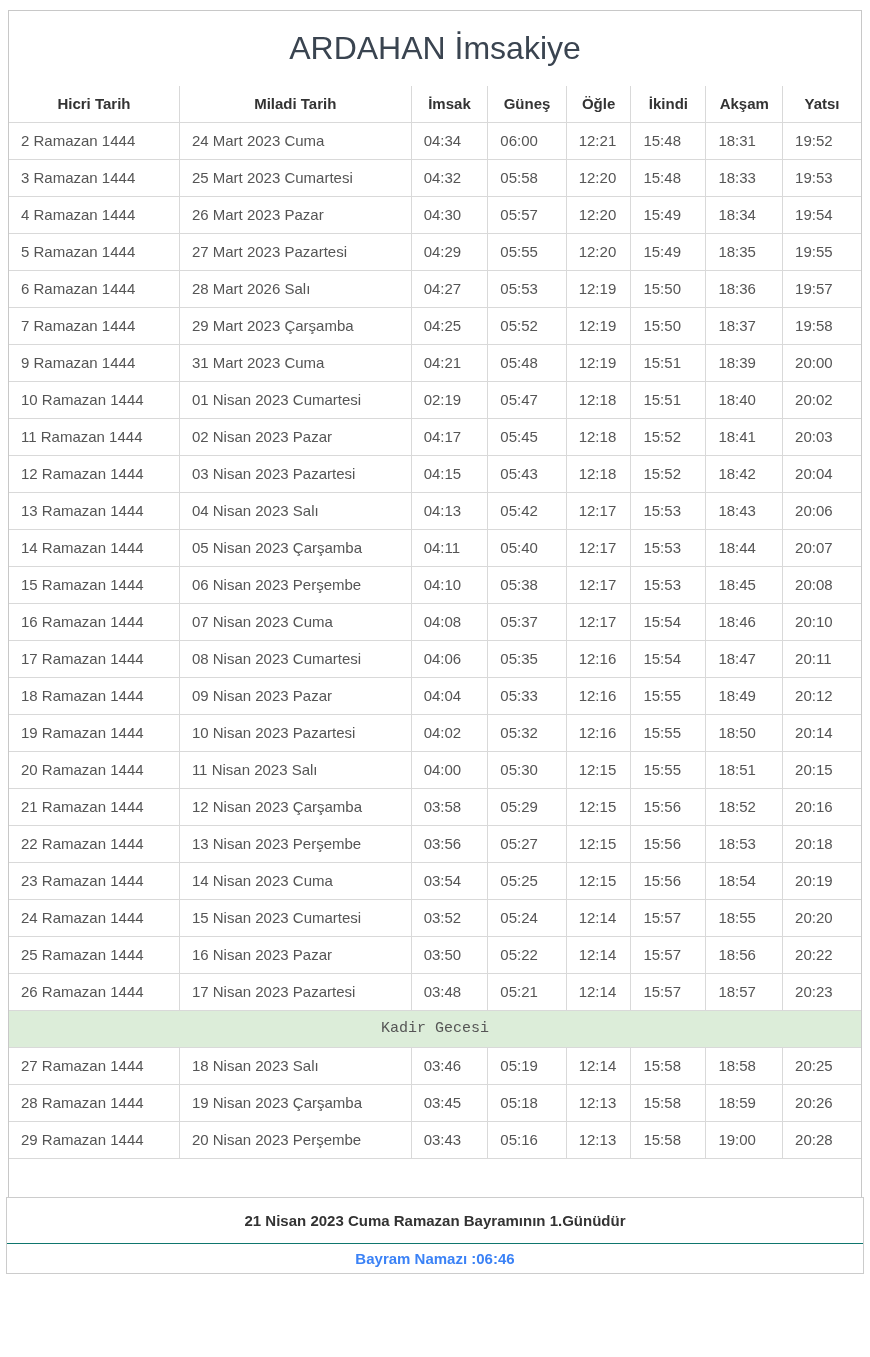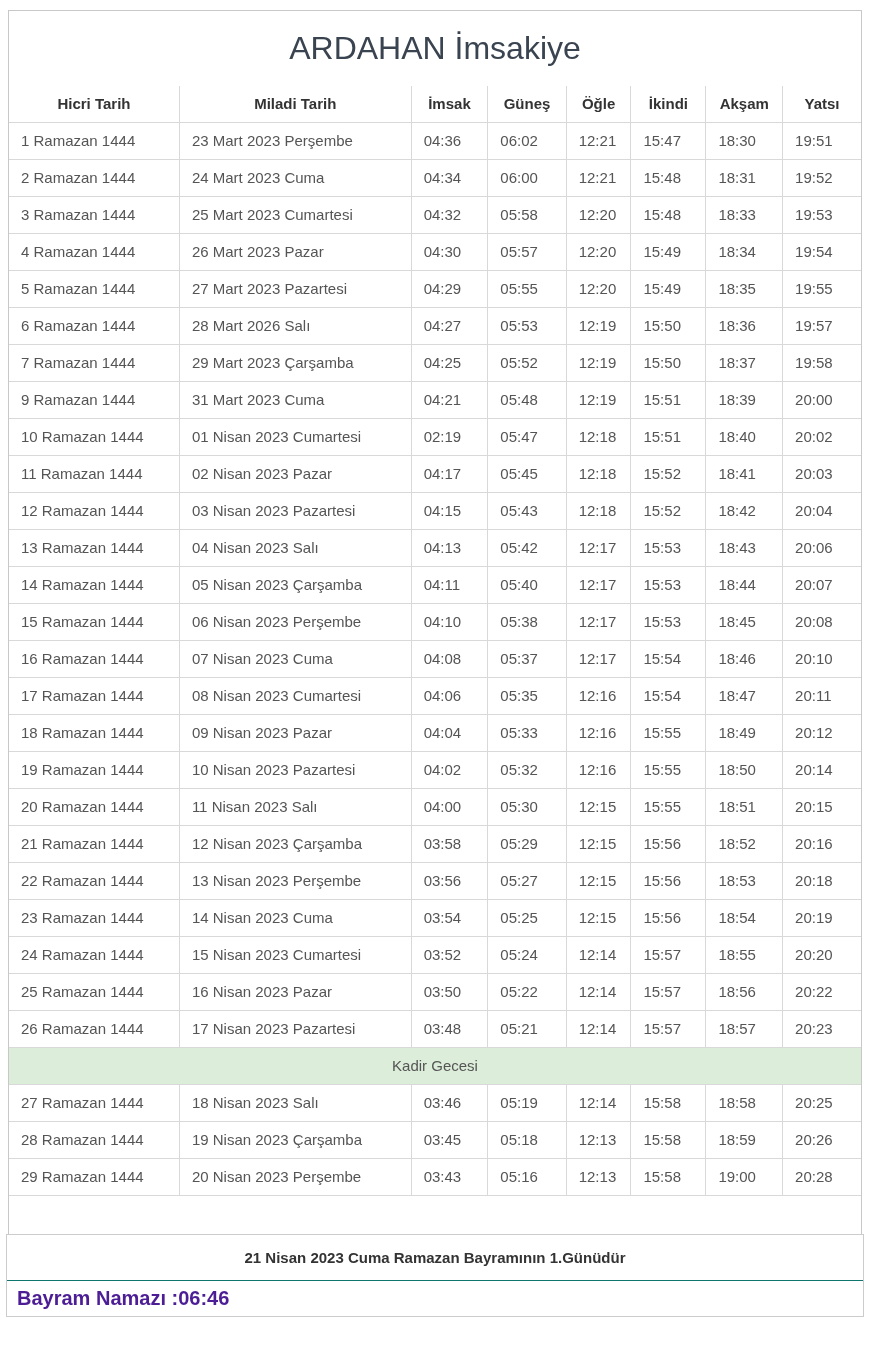--- a/index.html
+++ b/index.html
@@ -57,40 +57,42 @@
   td {
     color: #555555;
   }
   th:first-child, td:first-child { border-left: none; }
   th:last-child, td:last-child { border-right: none; }
   thead th { border-top: none; }
   tr.highlight td {
     text-align: center;
     border-left: none;
     border-right: none;
+    font-family: Liberation Mono, monospace;
   }
   .card-space { height: 38px; }
   .footer {
     margin: -1px 6px 0 6px;
     border: 1px solid #cccccc;
     background: #ffffff;
   }
   .footer-note {
     padding: 14px 10px;
     text-align: center;
     font-weight: bold;
     font-size: 15px;
     color: #333333;
     border-bottom: 1px solid #0f766e;
   }
   .footer-namaz {
     padding: 6px 10px;
+    text-align: center;
     font-weight: bold;
-    font-size: 20px;
-    color: #4c1d95;
+    font-size: 15px;
+    color: #3b82f6;
   }
 </style>
 </head>
 <body>
 
 <div class="card">
   <div class="title" style="color: rgb(58, 68, 80);">ARDAHAN İmsakiye</div>
   <table>
     <colgroup>
       <col class="c1">
@@ -109,30 +111,20 @@
           <th>İmsak</th>
           <th>Güneş</th>
           <th>Öğle</th>
           <th>İkindi</th>
           <th>Akşam</th>
           <th>Yatsı</th>
         </tr>
     </thead>
     <tbody id="table-body">
         <tr>
-          <td>1 Ramazan 1444</td>
-          <td>23 Mart 2023 Perşembe</td>
-          <td>04:36</td>
-          <td>06:02</td>
-          <td>12:21</td>
-          <td>15:47</td>
-          <td>18:30</td>
-          <td>19:51</td>
-        </tr>
-        <tr>
           <td>2 Ramazan 1444</td>
           <td>24 Mart 2023 Cuma</td>
           <td>04:34</td>
           <td>06:00</td>
           <td>12:21</td>
           <td>15:48</td>
           <td>18:31</td>
           <td>19:52</td>
         </tr>
         <tr>

